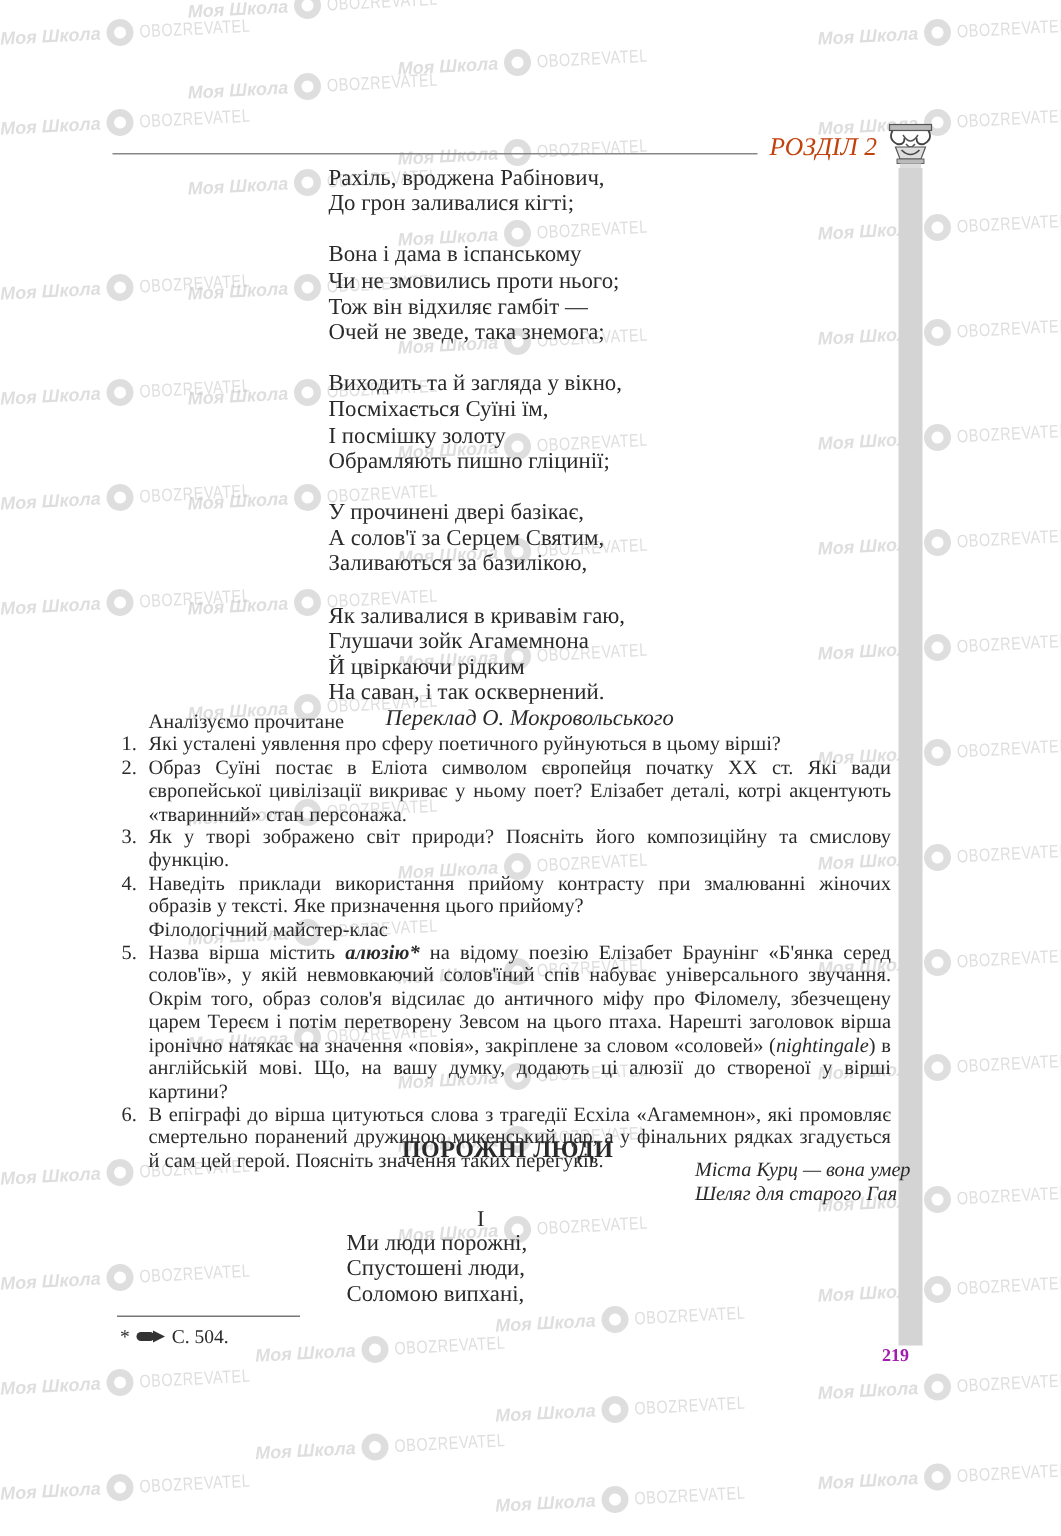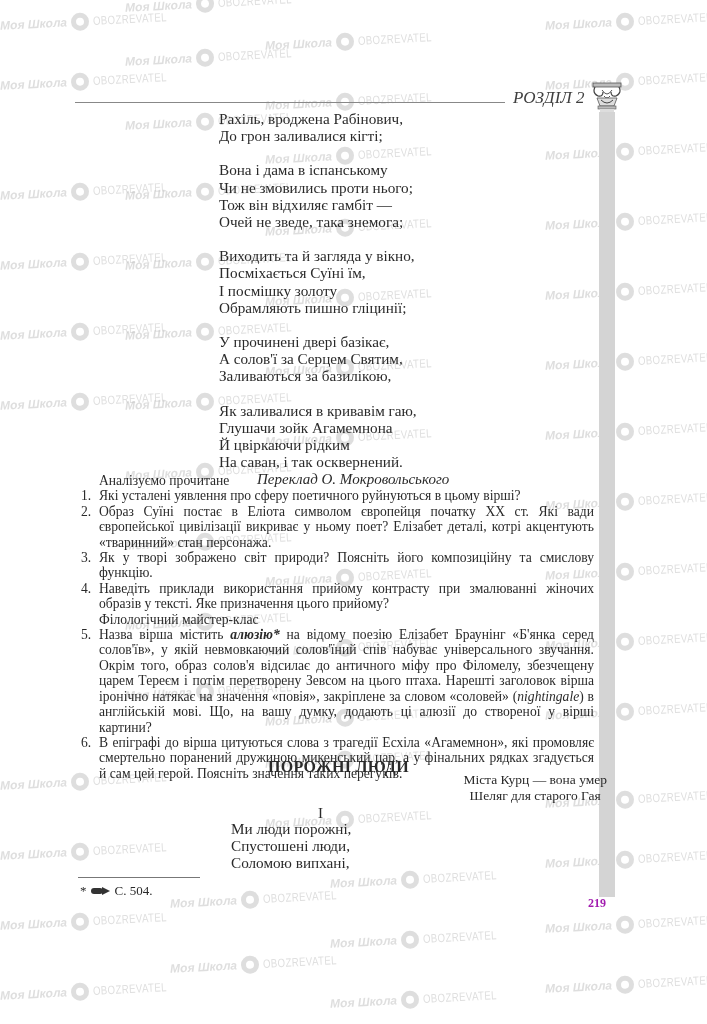--- a/index.html
+++ b/index.html
@@ -15,41 +15,41 @@
       position: absolute; display: flex; align-items: center; gap: 4px;
       transform: rotate(-3deg); white-space: nowrap; opacity: 0.55; pointer-events: none;
     }
     .wm .wm-school { font-family: "Liberation Sans", sans-serif; font-style: italic; font-weight: bold; font-size: 12px; color: #c4c4c4; }
     .wm .wm-logo { width: 18px; height: 18px; border-radius: 50%; background: #c4c4c4; position: relative; }
     .wm .wm-logo::after { content: ""; position: absolute; left: 5px; top: 5px; width: 8px; height: 8px; border-radius: 50%; background: #fff; }
     .wm .wm-brand { font-family: "Liberation Sans", sans-serif; font-size: 12px; color: #c4c4c4; letter-spacing: 0.5px; transform: scaleX(0.8); transform-origin: left; }
 
     
     .header-rule { position: absolute; left: 75px; top: 102px; width: 430px; height: 1px; background: #888; }
-    .section-label { position: absolute; left: 513px; top: 88px; font-style: italic; font-size: 17px; color: #404040; }
+    .section-label { position: absolute; left: 513px; top: 88px; font-style: italic; font-size: 17px; color: #c2410c; }
     .column-capital { position: absolute; left: 592px; top: 82px; width: 30px; height: 34px; }
     .column-shaft { position: absolute; left: 599px; top: 112px; width: 16px; height: 785px; background: #d4d4d4; }
 
     
     .poem { position: absolute; left: 219px; top: 110px; font-size: 15.2px; line-height: 17.2px; }
     .poem .stanza { margin-bottom: 17px; }
     .poem .line { display: block; white-space: nowrap; }
     .translator { position: absolute; left: 257px; top: 443px; font-style: italic; font-size: 15px; white-space: nowrap; margin-top: 28px; }
 
     
     .questions { position: absolute; left: 81px; top: 473px; width: 513px; font-size: 13.6px; line-height: 15.4px; }
     .q-heading { font-weight: normal; padding-left: 18px; }
     .q-item { display: flex; text-align: justify; }
     .q-num { width: 18px; flex: 0 0 18px; }
     .q-text { flex: 1; }
     .q-text em.bold-i { font-weight: bold; font-style: italic; }
 
     
     .poem2-title { position: absolute; left: 268px; top: 758px; font-size: 16px; font-weight: bold; letter-spacing: 0.3px; }
-    .epigraph { position: absolute; right: 100px; top: 772px; font-size: 13.5px; line-height: 16px; text-align: center; }
+    .epigraph { position: absolute; right: 100px; top: 772px; font-style: italic; font-size: 13.5px; line-height: 16px; text-align: left; }
     .part-num { position: absolute; left: 318px; top: 805px; font-size: 15px; }
     .poem2 { position: absolute; left: 231px; top: 820px; font-size: 15.2px; line-height: 17.2px; }
     .poem2 .line { display: block; white-space: nowrap; }
 
     
     .footnote-rule { position: absolute; left: 78px; top: 877px; width: 122px; height: 1px; background: #777; }
     .footnote { position: absolute; left: 80px; top: 883px; font-size: 13px; display: flex; align-items: center; gap: 4px; }
     .pen-icon { display: inline-block; width: 20px; height: 8px; position: relative; }
     .pen-icon::before { content: ""; position: absolute; left: 0; top: 1px; width: 12px; height: 6px; border-radius: 3px; background: #333; }
     .pen-icon::after { content: ""; position: absolute; left: 11px; top: 0; border-left: 8px solid #333; border-top: 4px solid transparent; border-bottom: 4px solid transparent; }

